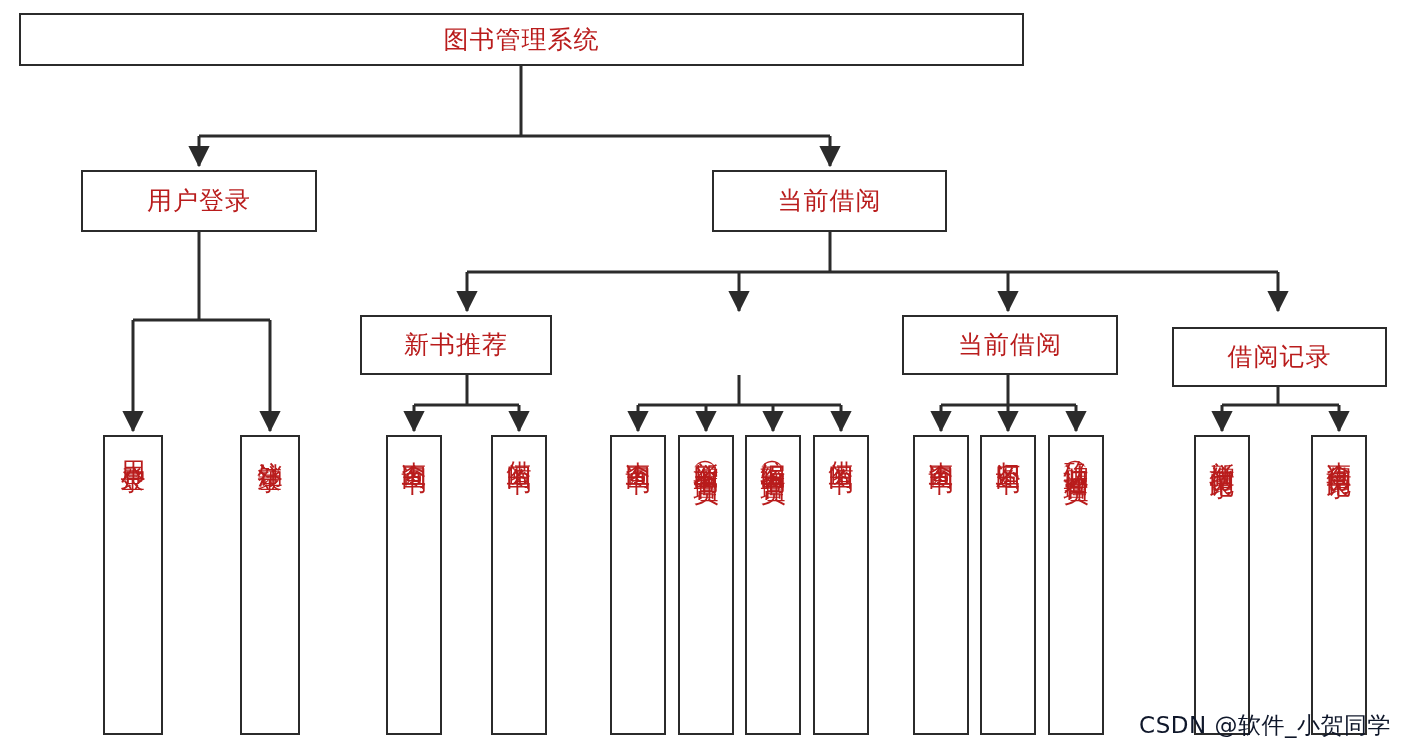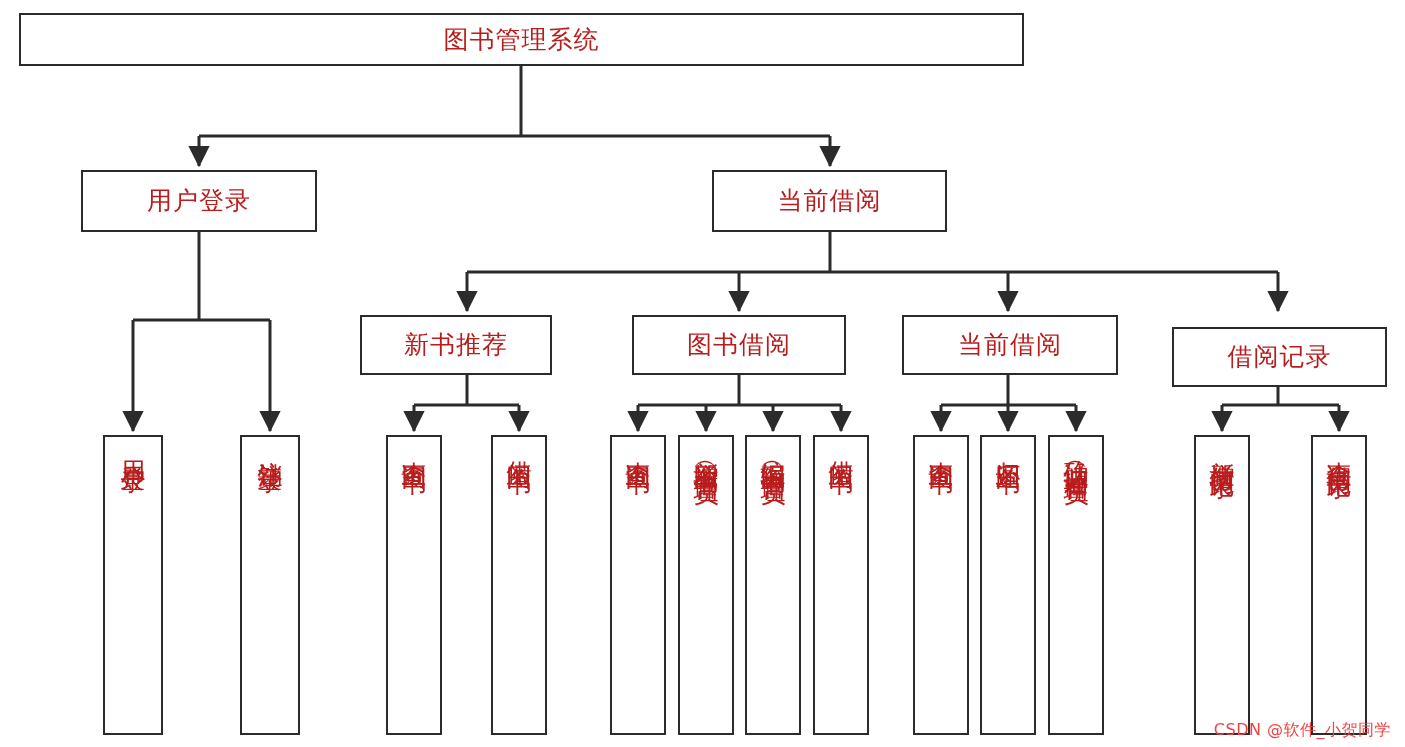--- a/index.html
+++ b/index.html
@@ -55,22 +55,22 @@
     font-size: 25px;
     line-height: 1.16;
     letter-spacing: 3px;
     max-height: 292px;
     white-space: normal;
   }
   #watermark {
     position: absolute;
     right: 14px;
     bottom: 6px;
-    font-size: 16px;
-    color: #ef4444;
+    font-size: 23px;
+    color: #0f172a;
     letter-spacing: 0.5px;
     white-space: nowrap;
     z-index: 3;
   }
 </style>
 </head>
 <body>
 
 <div id="stage">
 
@@ -131,23 +131,20 @@
   <div class="node h-node" style="left:81px; top:170px; width:236px; height:62px;">
     <span class="label">用户登录</span>
   </div>
   <div class="node h-node" style="left:712px; top:170px; width:235px; height:62px;">
     <span class="label">当前借阅</span>
   </div>
 
   <div class="node h-node" style="left:360px; top:315px; width:192px; height:60px;">
     <span class="label">新书推荐</span>
   </div>
-  <div class="node h-node" style="left:632px; top:315px; width:214px; height:60px;">
-    <span class="label">图书借阅</span>
-  </div>
   <div class="node h-node" style="left:902px; top:315px; width:216px; height:60px;">
     <span class="label">当前借阅</span>
   </div>
   <div class="node h-node" style="left:1172px; top:327px; width:215px; height:60px;">
     <span class="label">借阅记录</span>
   </div>
 
   <div class="node v-node" style="left:103px; top:435px; width:60px; height:300px;">
     <span class="label">用户登录</span>
   </div>

